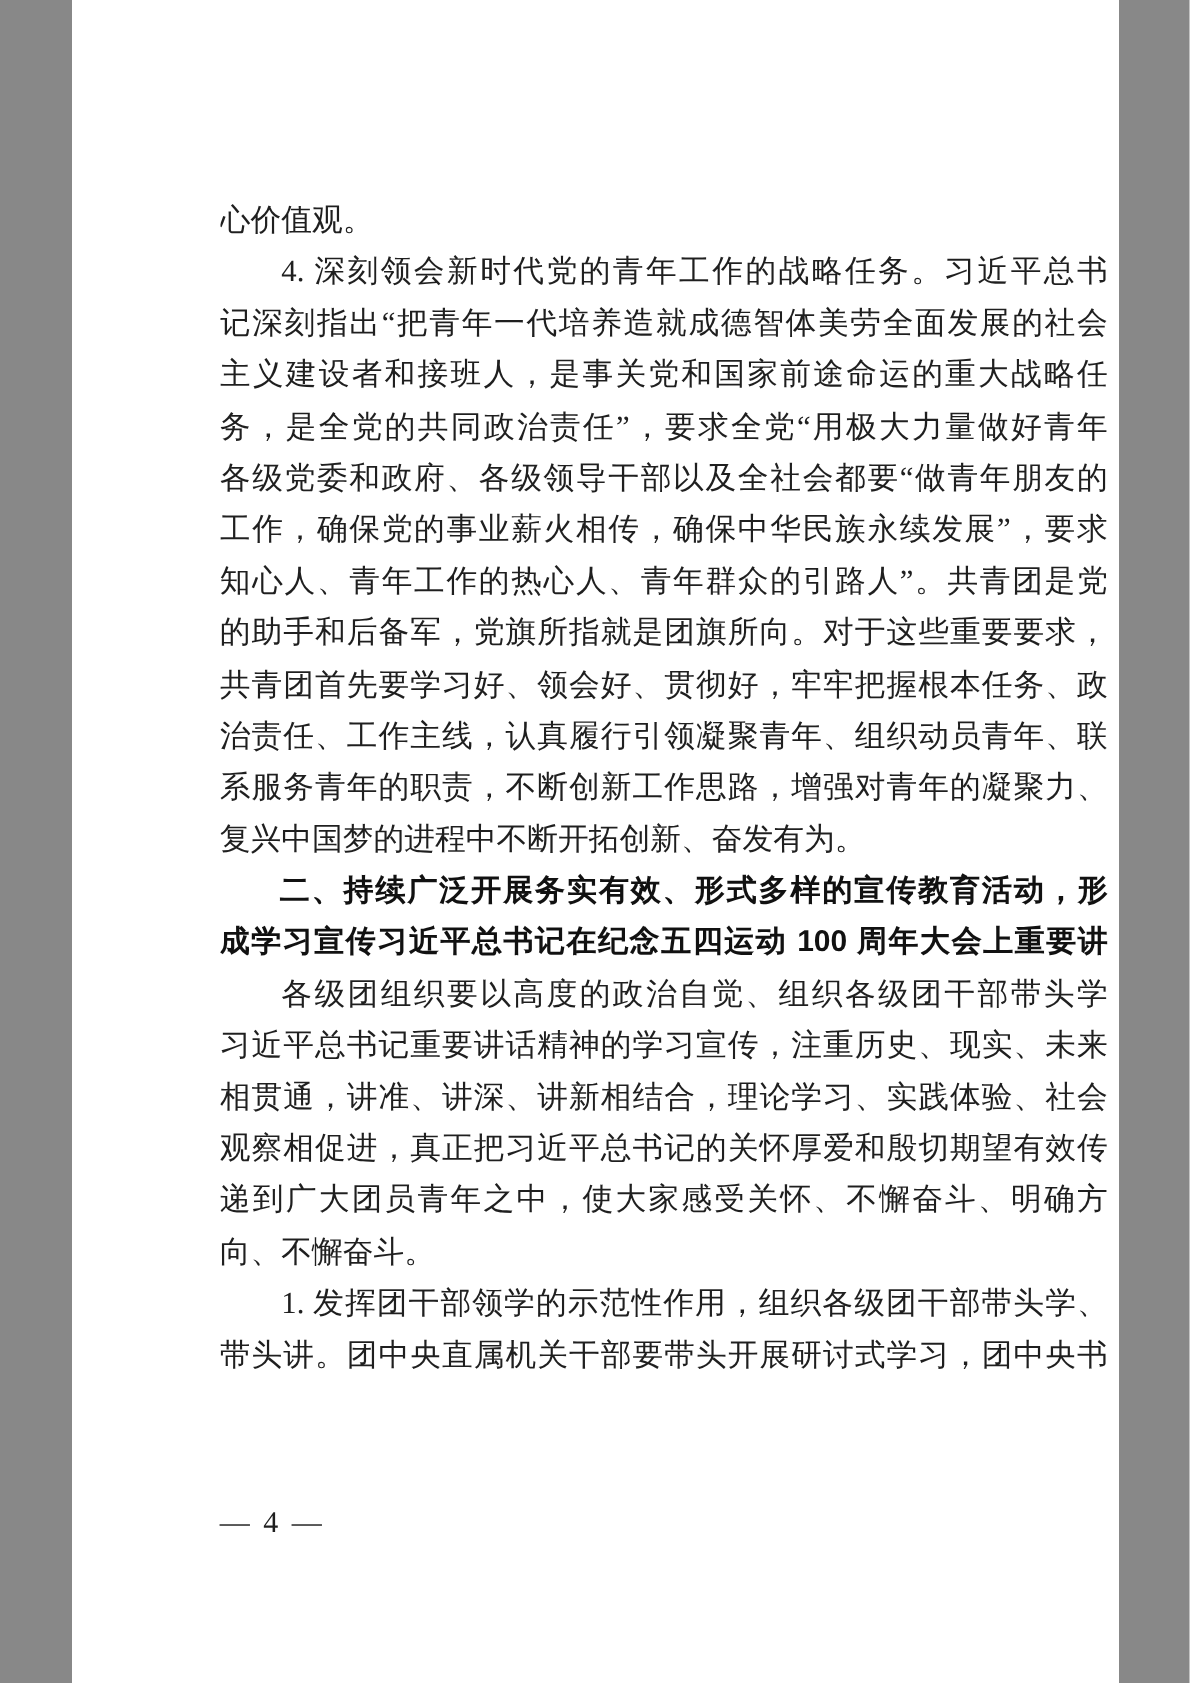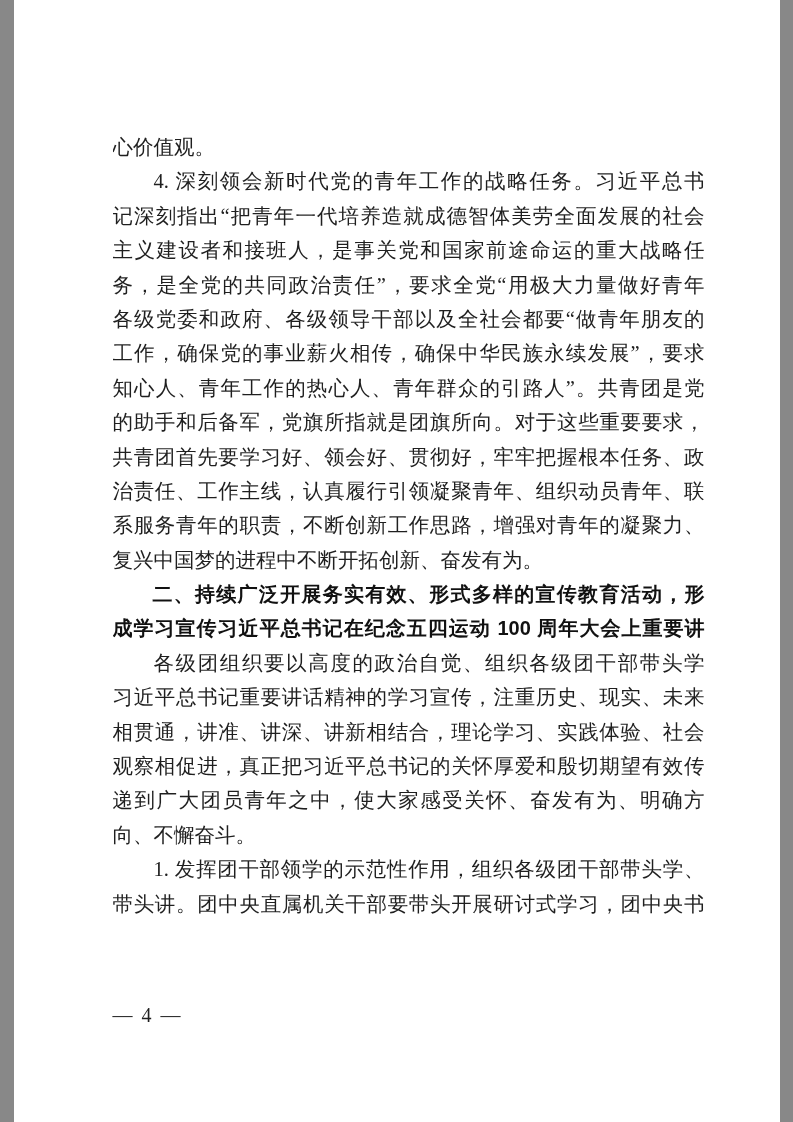--- a/index.html
+++ b/index.html
@@ -1,19 +1,19 @@
 <!DOCTYPE html>
 <html><head>
 <meta charset="utf-8">
 <style>
   html,body { margin:0; padding:0; }
   body { background:#888; }
   .page {
     position: relative;
-    width: 766px;
+    width: 698px;
     height: 1122px;
     margin: 0 auto;
     background: #ffffff;
     overflow: hidden;
   }
   .doc {
     position: absolute;
     left: 99px;
     top: 130px;
     width: 592px;
@@ -69,19 +69,19 @@
     <div class="ln">共青团首先要学习好、领会好、贯彻好，牢牢把握根本任务、政</div>
     <div class="ln">治责任、工作主线，认真履行引领凝聚青年、组织动员青年、联</div>
     <div class="ln">系服务青年的职责，不断创新工作思路，增强对青年的凝聚力、</div>
     <div class="ln end">复兴中国梦的进程中不断开拓创新、奋发有为。</div>
     <div class="ln ind head">二、持续广泛开展务实有效、形式多样的宣传教育活动，形</div>
     <div class="ln head">成学习宣传习近平总书记在纪念五四运动 100 周年大会上重要讲</div>
     <div class="ln ind">各级团组织要以高度的政治自觉、组织各级团干部带头学</div>
     <div class="ln">习近平总书记重要讲话精神的学习宣传，注重历史、现实、未来</div>
     <div class="ln">相贯通，讲准、讲深、讲新相结合，理论学习、实践体验、社会</div>
     <div class="ln">观察相促进，真正把习近平总书记的关怀厚爱和殷切期望有效传</div>
-    <div class="ln">递到广大团员青年之中，使大家感受关怀、奋发有为、明确方</div>
+    <div class="ln">递到广大团员青年之中，使大家感受关怀、不懈奋斗、明确方</div>
     <div class="ln end">向、不懈奋斗。</div>
     <div class="ln ind">1. 发挥团干部领学的示范性作用，组织各级团干部带头学、</div>
     <div class="ln">带头讲。团中央直属机关干部要带头开展研讨式学习，团中央书</div>
   </div>
   <div class="footer">— 4 —</div>
 </div>
 
 </body></html>

